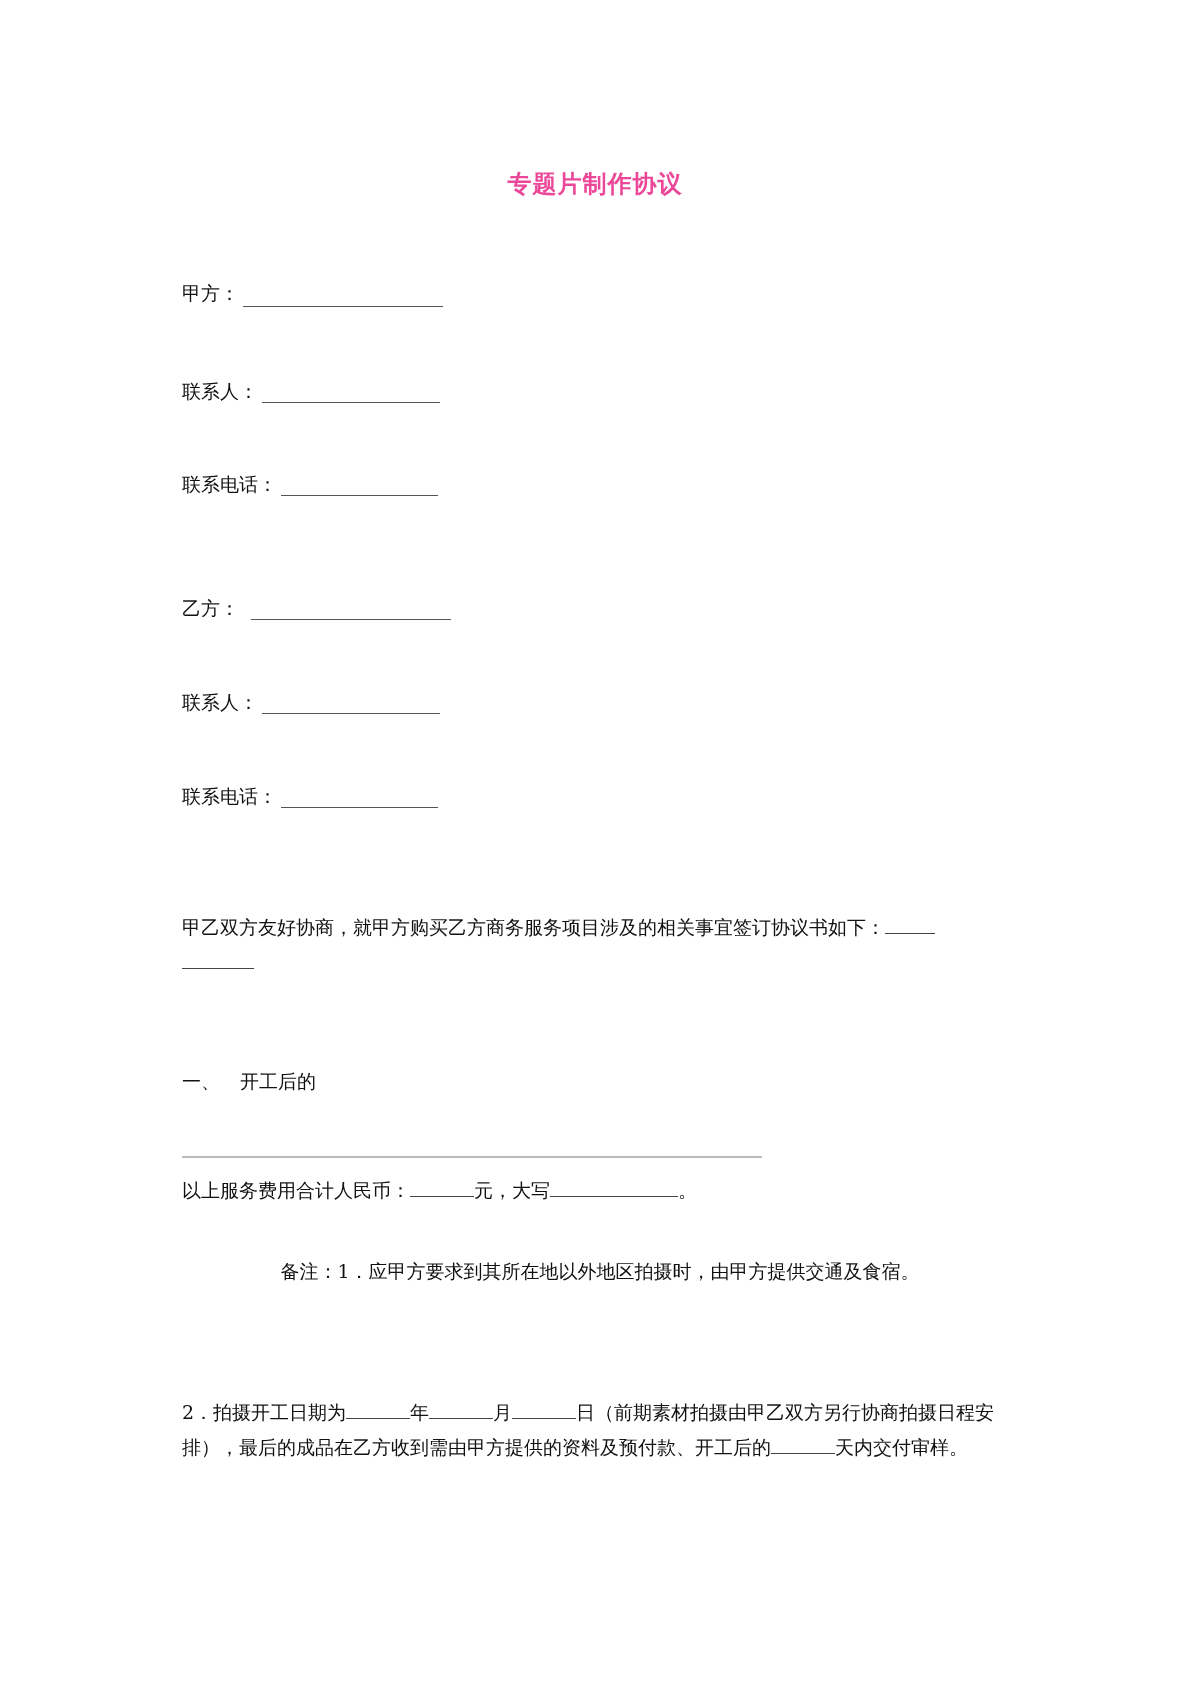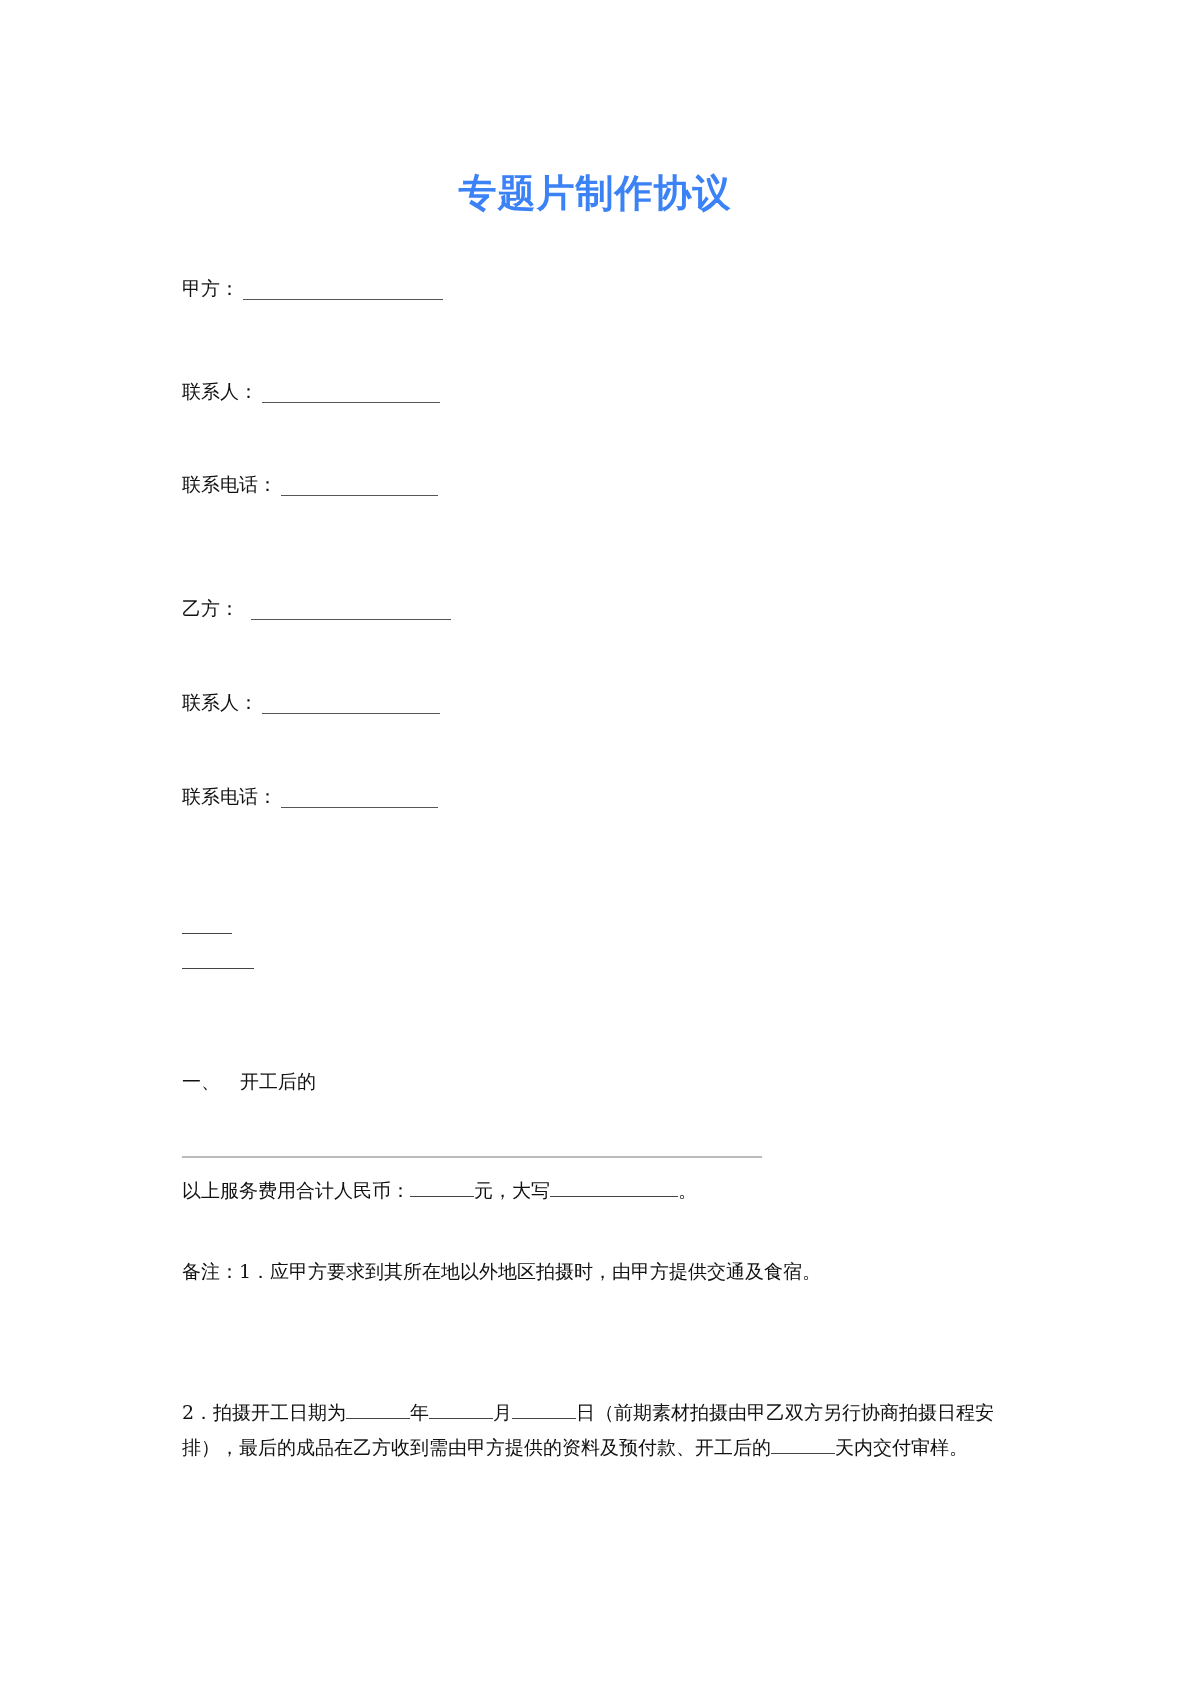--- a/index.html
+++ b/index.html
@@ -1,33 +1,33 @@
 <!DOCTYPE html>
 <html><head>
 <meta charset="utf-8">
 <style>
   html, body { margin: 0; padding: 0; background: #ffffff; }
   body { width: 1190px; height: 1683px; position: relative; overflow: hidden;
          font-family: "DejaVu Serif", "Liberation Serif", serif; color: #111; }
   .abs { position: absolute; }
   .title { left: 0; width: 1190px; top: 168px; text-align: center;
            font-family: "DejaVu Sans", "Liberation Sans", sans-serif;
-           font-size: 38px; font-weight: bold; letter-spacing: 1px; color: #3b82f6; }
+           font-size: 24px; font-weight: bold; letter-spacing: 1px; color: #ec4899; }
   .field { left: 182px; font-size: 19px; line-height: 24px; white-space: nowrap; display: flex; align-items: flex-end; }
   .blank { display: inline-block; border-bottom: 1px solid #555; height: 20px; margin-left: 4px; }
   .para { left: 182px; width: 836px; font-size: 19px; line-height: 35px; }
   .u { display: inline-block; border-bottom: 1px solid #444; height: 19px; vertical-align: baseline; }
   .rule { left: 182px; width: 580px; top: 1156px; height: 0; border-top: 2px solid #bbb; }
 </style>
 </head>
 <body>
 
 <div class="abs title">专题片制作协议</div>
 
-<div class="abs field" style="top:276px;">
+<div class="abs field" style="top:283px;font-family:Liberation Mono, monospace;">
   <span>甲方：</span>
   <span class="blank" style="width:200px;"></span>
 </div>
 <div class="abs field" style="top:379px;">
   <span>联系人：</span>
   <span class="blank" style="width:178px;"></span>
 </div>
 <div class="abs field" style="top:472px;">
   <span>联系电话：</span>
   <span class="blank" style="width:157px;"></span>
@@ -40,31 +40,31 @@
 <div class="abs field" style="top:690px;">
   <span>联系人：</span>
   <span class="blank" style="width:178px;"></span>
 </div>
 <div class="abs field" style="top:784px;">
   <span>联系电话：</span>
   <span class="blank" style="width:157px;"></span>
 </div>
 
 <div class="abs para" style="top:910px;">
-  <span class="u" style="width:50px;"></span><br>
+  <span>甲乙双方友好协商，就甲方购买乙方商务服务项目涉及的相关事宜签订协议书如下：</span><span class="u" style="width:50px;"></span><br>
   <span class="u" style="width:72px;"></span>
 </div>
 
 <div class="abs para" style="top:1064px;">
   <span>一、</span><span style="display:inline-block;width:20px;"></span><span>开工后的</span>
 </div>
 
 <div class="abs rule"></div>
 
 <div class="abs para" style="top:1173px;">
   <span>以上服务费用合计人民币：</span><span class="u" style="width:64px;"></span><span>元，大写</span><span class="u" style="width:128px;"></span><span>。</span>
 </div>
 
-<div class="abs para" style="top:1254px;">备注：1．应甲方要求到其所在地以外地区拍摄时，由甲方提供交通及食宿。</div>
+<div class="abs para" style="top:1254px;text-align:center;">备注：1．应甲方要求到其所在地以外地区拍摄时，由甲方提供交通及食宿。</div>
 
 <div class="abs para" style="top:1395px;">
   <span>2．拍摄开工日期为</span><span class="u" style="width:64px;"></span><span>年</span><span class="u" style="width:64px;"></span><span>月</span><span class="u" style="width:64px;"></span><span>日（前期素材拍摄由甲乙双方另行协商拍摄日程安排），最后的成品在乙方收到需由甲方提供的资料及预付款、开工后的</span><span class="u" style="width:64px;"></span><span>天内交付审样。</span>
 </div>
 
 </body></html>

